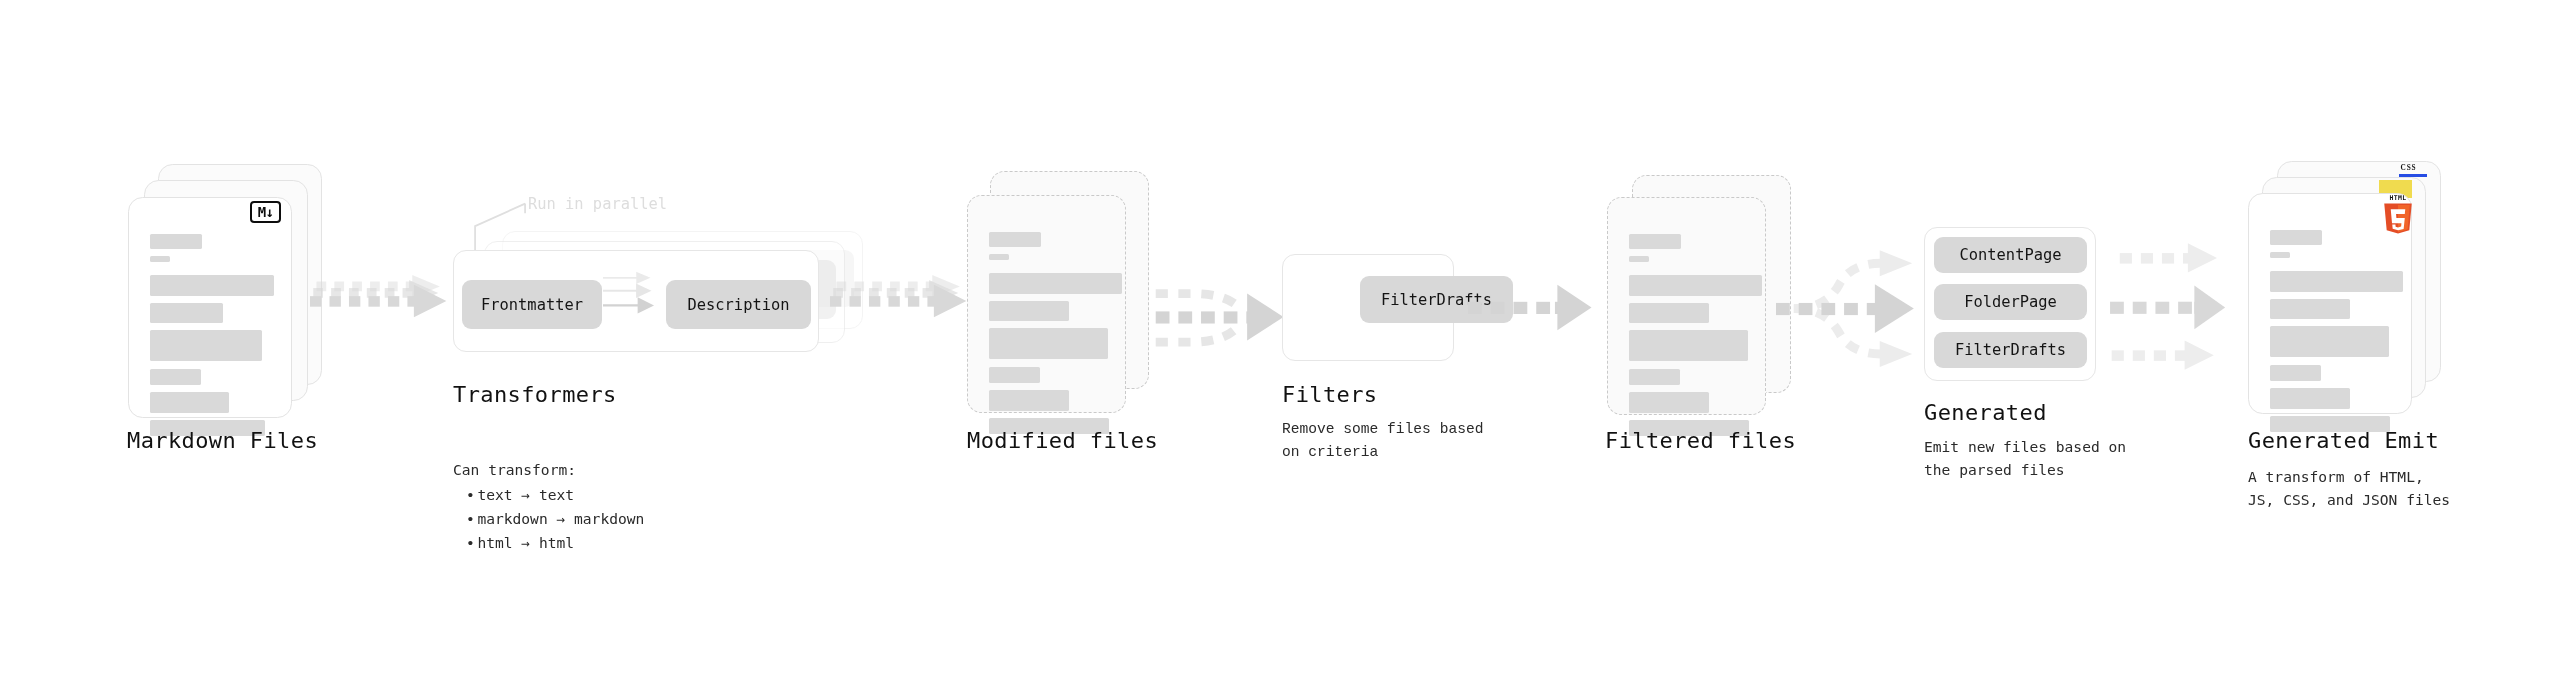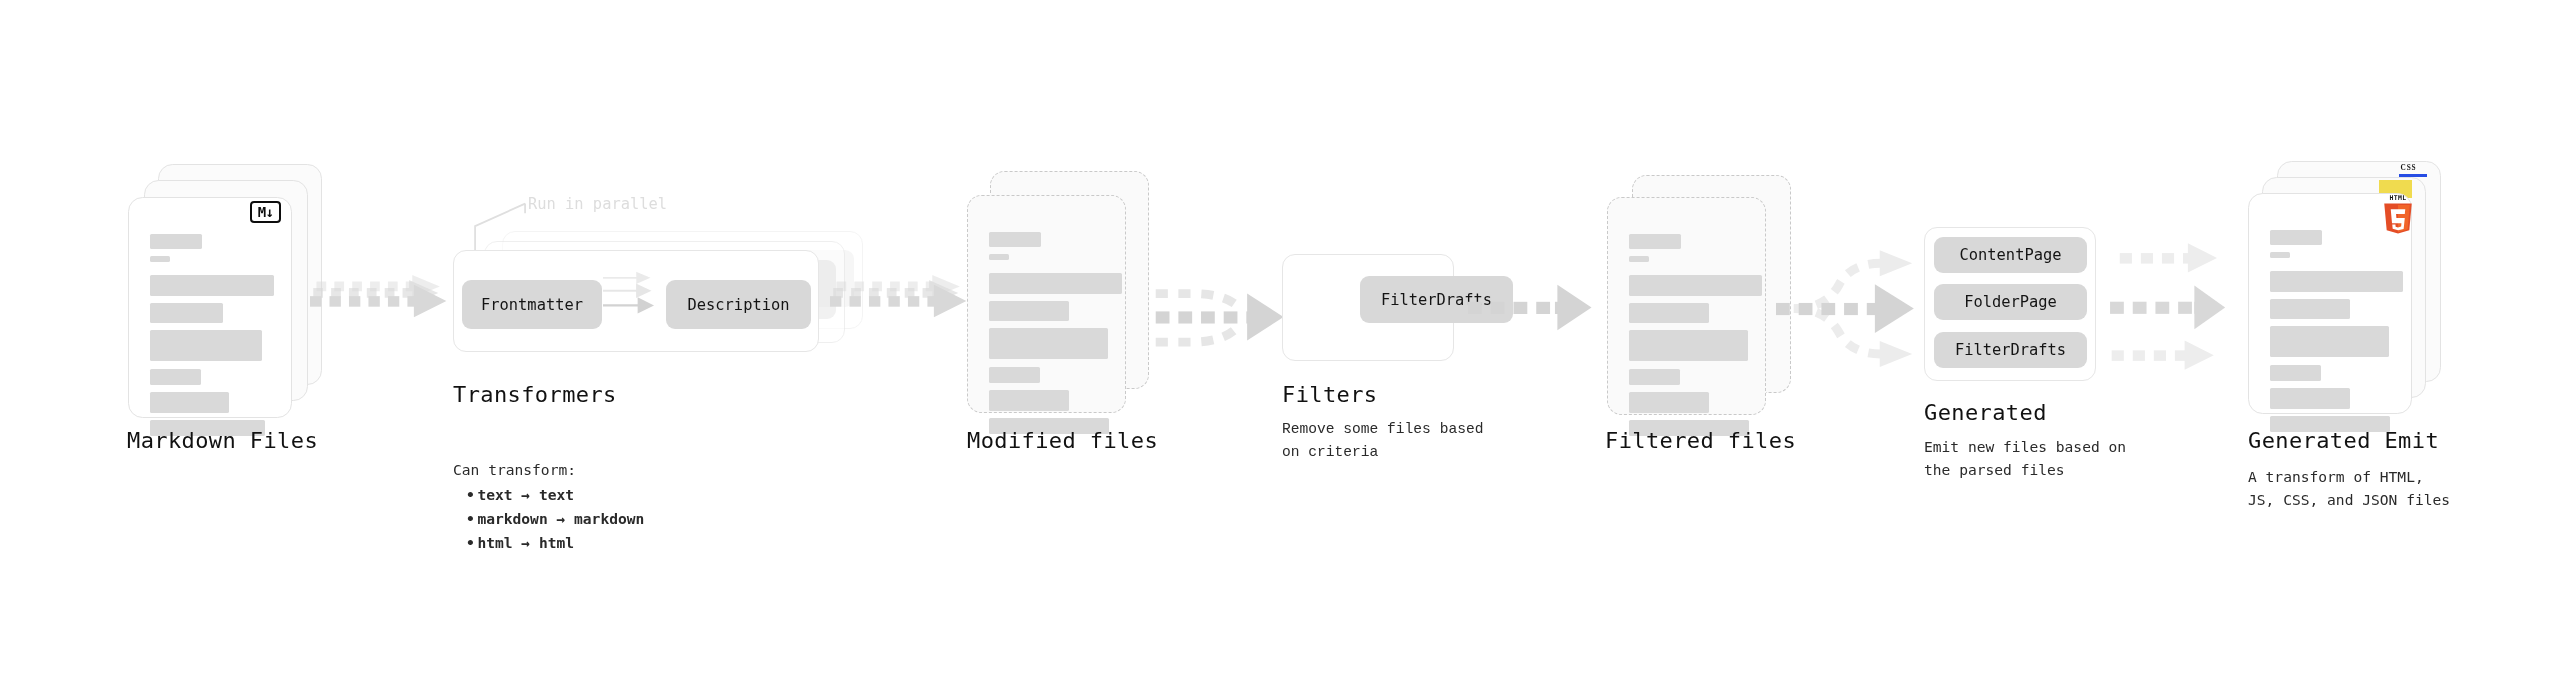--- a/index.html
+++ b/index.html
@@ -36,21 +36,21 @@
   .desc{
     position:absolute;
     font-size:14.6px;
     line-height:1.55;
     color:#2a2a2a;
     white-space:pre-line;
   }
   .bullets{position:absolute;font-size:14.6px;line-height:1.62;color:#2a2a2a;}
   .bullets .hdr{margin-bottom:1.6px;}
   .bullets ul{margin:0;padding-left:13px;list-style:none;}
-  .bullets li{position:relative;padding-left:11.4px;font-weight:bold;}
+  .bullets li{position:relative;padding-left:11.4px;}
   .bullets li:before{content:"\2022";position:absolute;left:0;top:0;}
 
   
   .groupbox{
     position:absolute;
     border:1.6px solid #e6e6e6;
     border-radius:13px;
     background:#ffffff;
     box-sizing:border-box;
   }

